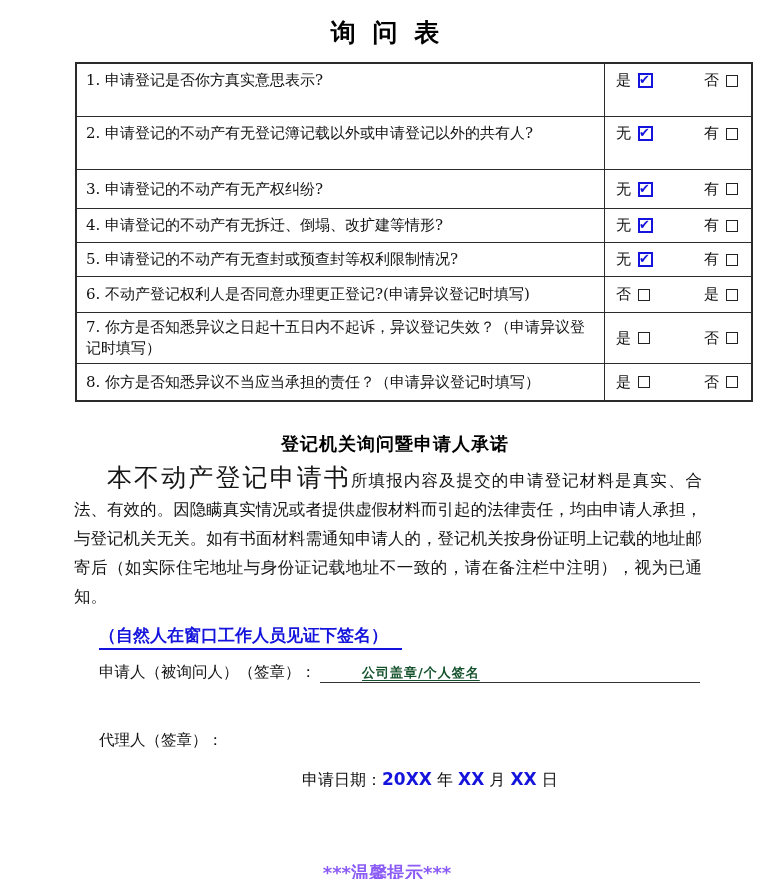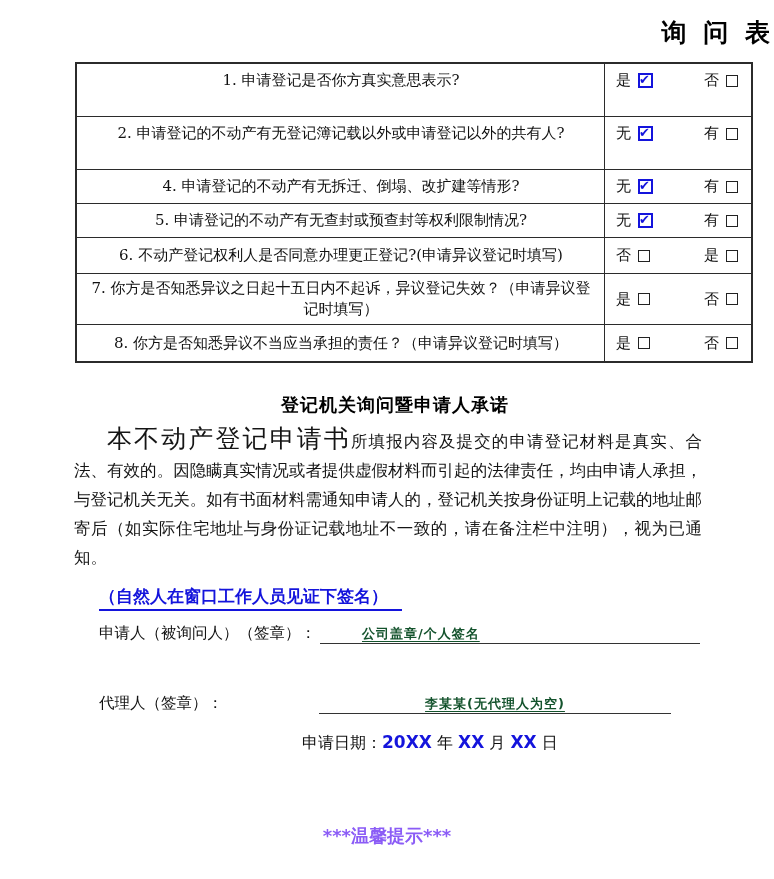--- a/index.html
+++ b/index.html
@@ -5,36 +5,36 @@
   html,body{margin:0;padding:0;}
   body{
     width:774px;height:879px;background:#ffffff;overflow:hidden;
     font-family:"DejaVu Serif","Liberation Serif",serif;color:#151515;
     -webkit-font-smoothing:antialiased;
   }
   .page{width:774px;height:879px;position:relative;}
 
   
   .doc-title{
-    text-align:right;margin:16px 0 0 0;
+    text-align:center;margin:16px 0 0 0;
     font-family:"DejaVu Sans","Liberation Sans",sans-serif;
     font-weight:bold;font-size:25px;letter-spacing:4px;color:#000;
   }
 
   
   table.inquiry{
     border-collapse:collapse;table-layout:fixed;
     width:632px;margin:13px 0 0 75px;
     border:2.5px solid #2b2b2b;
   }
   table.inquiry td{
     border:1.8px solid #2b2b2b;
     font-size:15px;line-height:21px;color:#111;
   }
-  td.qcell{width:510px;padding:4px 8px 4px 9px;vertical-align:middle;text-align:center;}
+  td.qcell{width:510px;padding:4px 8px 4px 9px;vertical-align:middle;}
   td.acell{width:122px;padding:0 13px 0 11px;vertical-align:middle;}
   tr.tall td{height:42px;vertical-align:top;padding-top:6px;}
   tr.r3 td{height:30px;} tr.r4 td{height:25px;} tr.r5 td{height:25px;}
   tr.r6 td{height:27px;} tr.r7 td{height:40px;} tr.r8 td{height:28px;}
   .optwrap{display:flex;justify-content:space-between;align-items:center;}
   .opt{display:flex;align-items:center;gap:7px;white-space:nowrap;}
   .cb{
     display:inline-block;width:12px;height:12px;box-sizing:border-box;
     border:1.4px solid #222;background:#fff;position:relative;
   }
@@ -135,20 +135,37 @@
                   <span class="tick">✔</span>
                 </span>
               </span>
           <span class="opt">
                 <span>有</span>
                 <span class="cb"></span>
               </span>
         </div>
           </td>
       </tr>
+      <tr class="r3">
+        <td class="qcell">3. 申请登记的不动产有无产权纠纷?</td>
+        <td class="acell">
+            <div class="optwrap">
+          <span class="opt">
+                <span>无</span>
+                <span class="cb checked">
+                  <span class="tick">✔</span>
+                </span>
+              </span>
+          <span class="opt">
+                <span>有</span>
+                <span class="cb"></span>
+              </span>
+        </div>
+          </td>
+      </tr>
       <tr class="r4">
         <td class="qcell">4. 申请登记的不动产有无拆迁、倒塌、改扩建等情形?</td>
         <td class="acell">
             <div class="optwrap">
           <span class="opt">
                 <span>无</span>
                 <span class="cb checked">
                   <span class="tick">✔</span>
                 </span>
               </span>
@@ -232,23 +249,20 @@
 
   <div class="sigrow">
     <span class="siglabel">申请人（被询问人）（签章）：</span>
     <span class="sigline">
       <span class="sigfill">公司盖章/个人签名</span>
     </span>
   </div>
 
   <div class="sigrow agent">
     <span class="siglabel">代理人（签章）：</span>
-    <span class="sigline">
-      <span class="sigfill">李某某(无代理人为空)</span>
-    </span>
   </div>
 
   <div class="date-line"><span>申请日期：</span><span class="blue-bold">20XX</span><span> 年 </span><span class="blue-bold">XX</span><span> 月 </span><span class="blue-bold">XX</span><span> 日</span></div>
 
   <h2 class="tips-heading">***温馨提示***</h2>
 
   <p class="tips-text"></p>
 
 </div>
 

